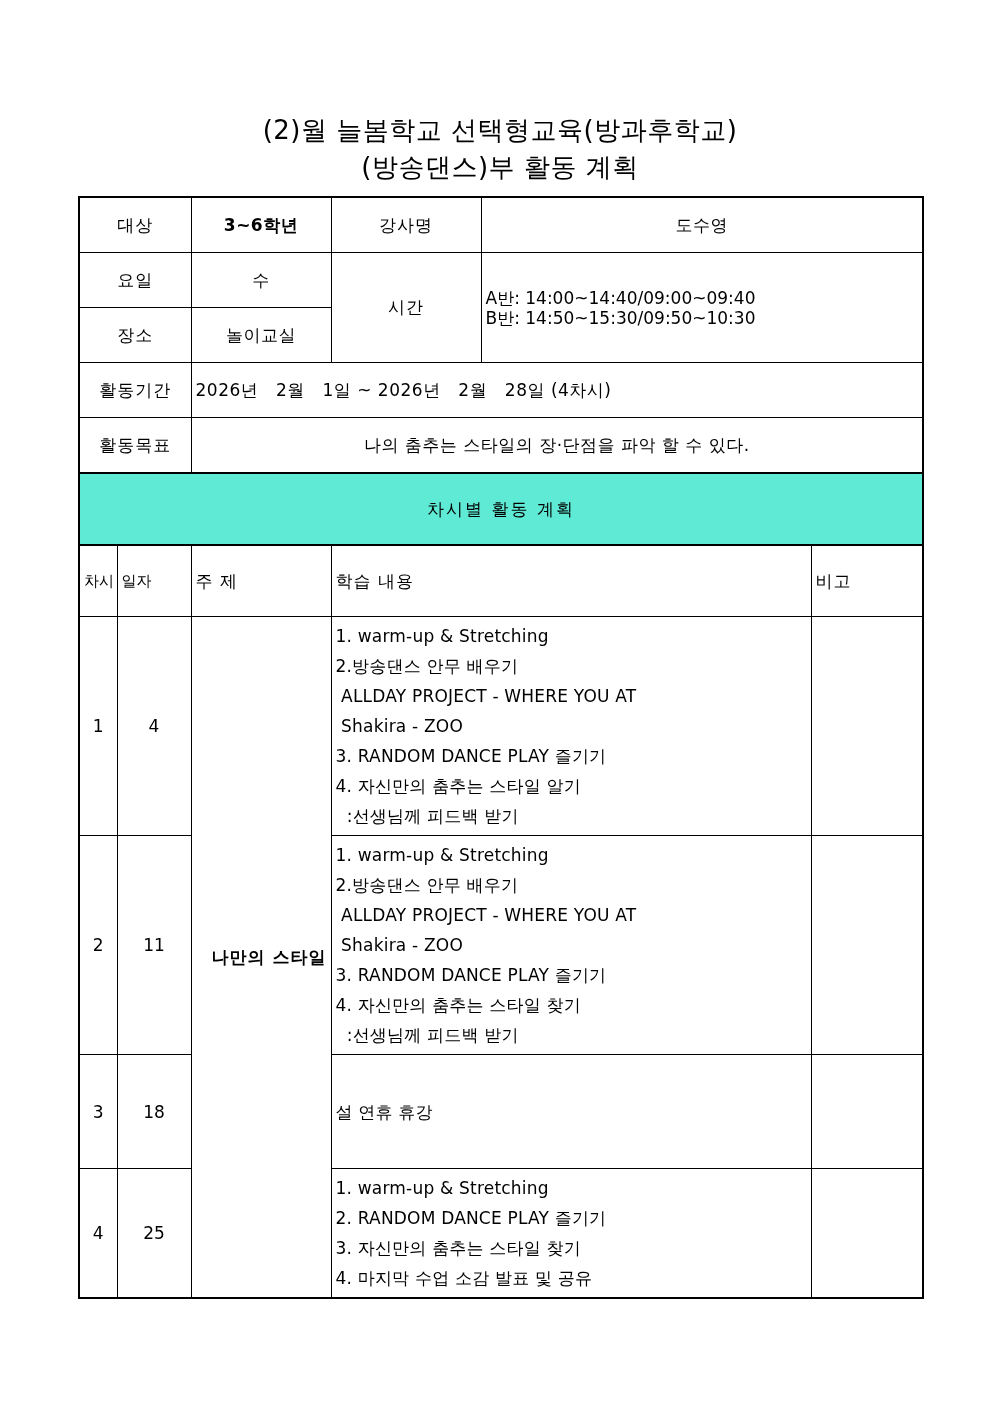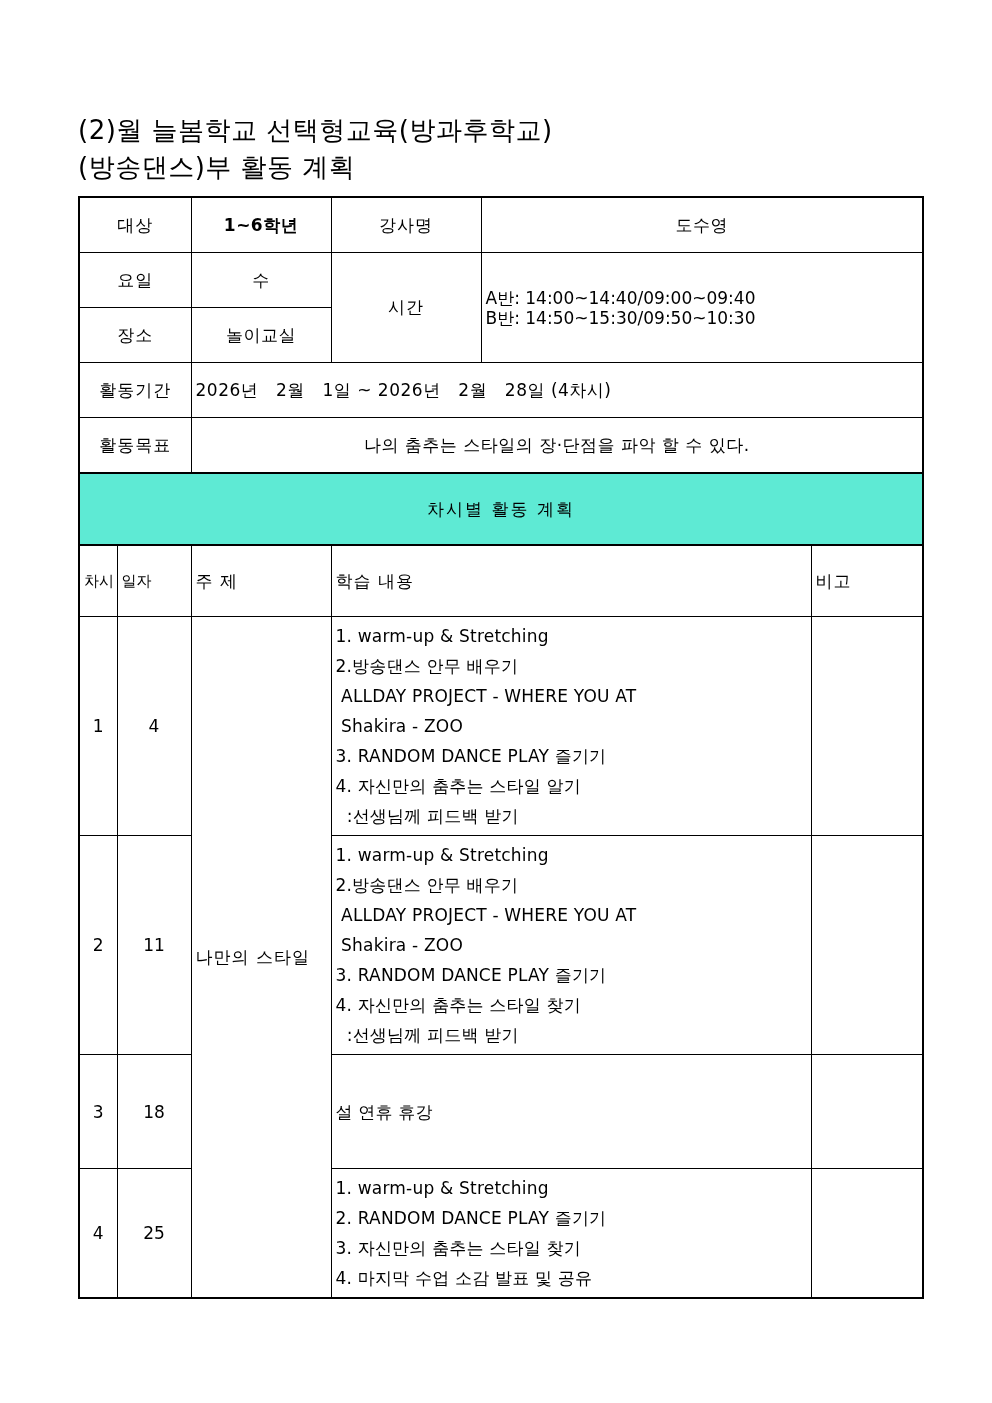--- a/index.html
+++ b/index.html
@@ -19,20 +19,21 @@
     position: absolute;
     left: 0; top: 0;
     width: 992px;
     height: 1403px;
   }
   .doc-title {
     position: absolute;
     left: 78px;
     top: 112px;
     width: 844px;
+    text-align: center;
     font-size: 26px;
     line-height: 37px;
     letter-spacing: 0.5px;
     color: #000;
   }
   .doc-title .tline { display: block; white-space: pre; }
 
   table.main {
     position: absolute;
     left: 78px;
@@ -107,23 +108,23 @@
     letter-spacing: 0px;
     overflow: visible;
     white-space: nowrap;
   }
 
   .num-cell {
     text-align: center;
     font-size: 16px;
   }
   .topic-cell {
-    text-align: left;
+    text-align: right;
     font-size: 18px;
-    font-weight: normal;
+    font-weight: bold;
     letter-spacing: 1px;
   }
   .content-cell {
     text-align: left;
     padding: 12px 0 12px 16px;
     font-size: 17px;
     line-height: 30px;
     letter-spacing: 0.2px;
   }
   .content-cell .ln { display: block; white-space: pre; }
@@ -150,21 +151,21 @@
       <col style="width:48px">
       <col style="width:92px">
       <col style="width:150px">
       <col style="width:330px">
       <col style="width:112px">
     </colgroup>
     <tbody>
 
       <tr>
         <td class="label-cell h-cell" colspan="2">대상</td>
-        <td class="val-cell h-cell bold" colspan="2">1~6학년</td>
+        <td class="val-cell h-cell bold" colspan="2">3~6학년</td>
         <td class="label-cell h-cell">강사명</td>
         <td class="val-cell h-cell" colspan="2">도수영</td>
       </tr>
 
       <tr>
         <td class="label-cell h-cell" colspan="2">요일</td>
         <td class="val-cell h-cell" colspan="2">수</td>
         <td class="label-cell" rowspan="2">시간</td>
         <td class="time-cell" colspan="2" rowspan="2">
           <span class="tl">A반: 14:00~14:40/09:00~09:40</span>

